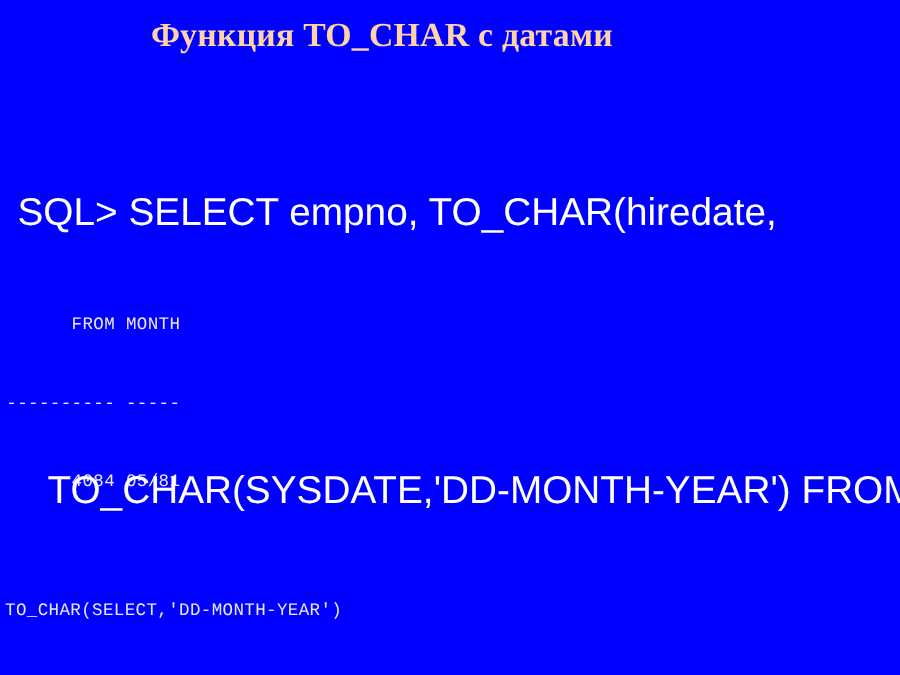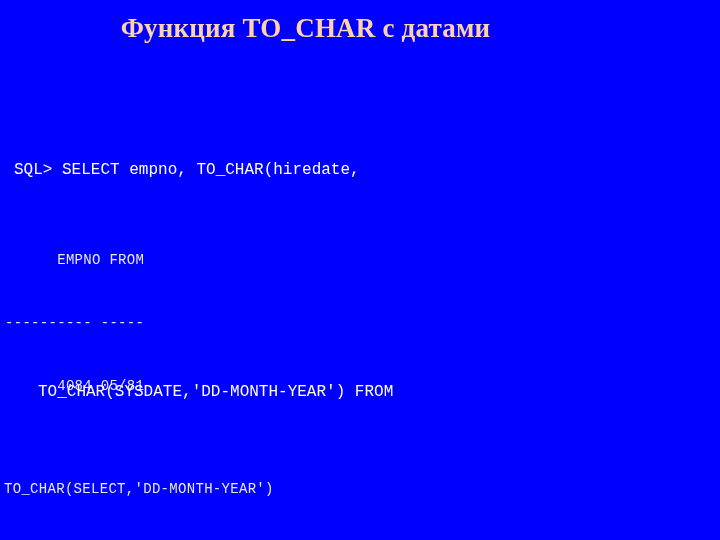--- a/index.html
+++ b/index.html
@@ -33,22 +33,22 @@
     font-size: 27px;
     line-height: 32px;
     color: #ffd2a8;
     letter-spacing: 0.2px;
     white-space: pre;
   }
 
   
   .sql-block {
     position: absolute;
-    font-family: Liberation Mono, monospace;
-    font-size: 16px;
+    font-family: Liberation Sans, sans-serif;
+    font-size: 31px;
     line-height: 36px;
     color: #ffffff;
     white-space: pre;
     letter-spacing: 0px;
   }
   .sql-line {
     white-space: pre;
     display: block;
   }
   .sql-block-1 { left: 14px;  top: 80px;  }
@@ -83,21 +83,21 @@
 
 <div class="slide">
 
   <div class="title">Функция TO_CHAR с датами</div>
 
   <div class="sql-block sql-block-1">
     <span class="sql-line">SQL&gt; SELECT empno, TO_CHAR(hiredate,</span>
   </div>
 
   <div class="out-block out-block-1">
-    <span class="out-line">      EMPNO FROM</span>
+    <span class="out-line">      FROM MONTH</span>
     <span class="out-line out-rule">---------- -----</span>
     <span class="out-line">      4084 05/81</span>
   </div>
 
   <div class="sql-block sql-block-2">
     <span class="sql-line indent-2">TO_CHAR(SYSDATE,'DD-MONTH-YEAR') FROM</span>
     
   </div>
 
   <div class="out-block out-block-2">

